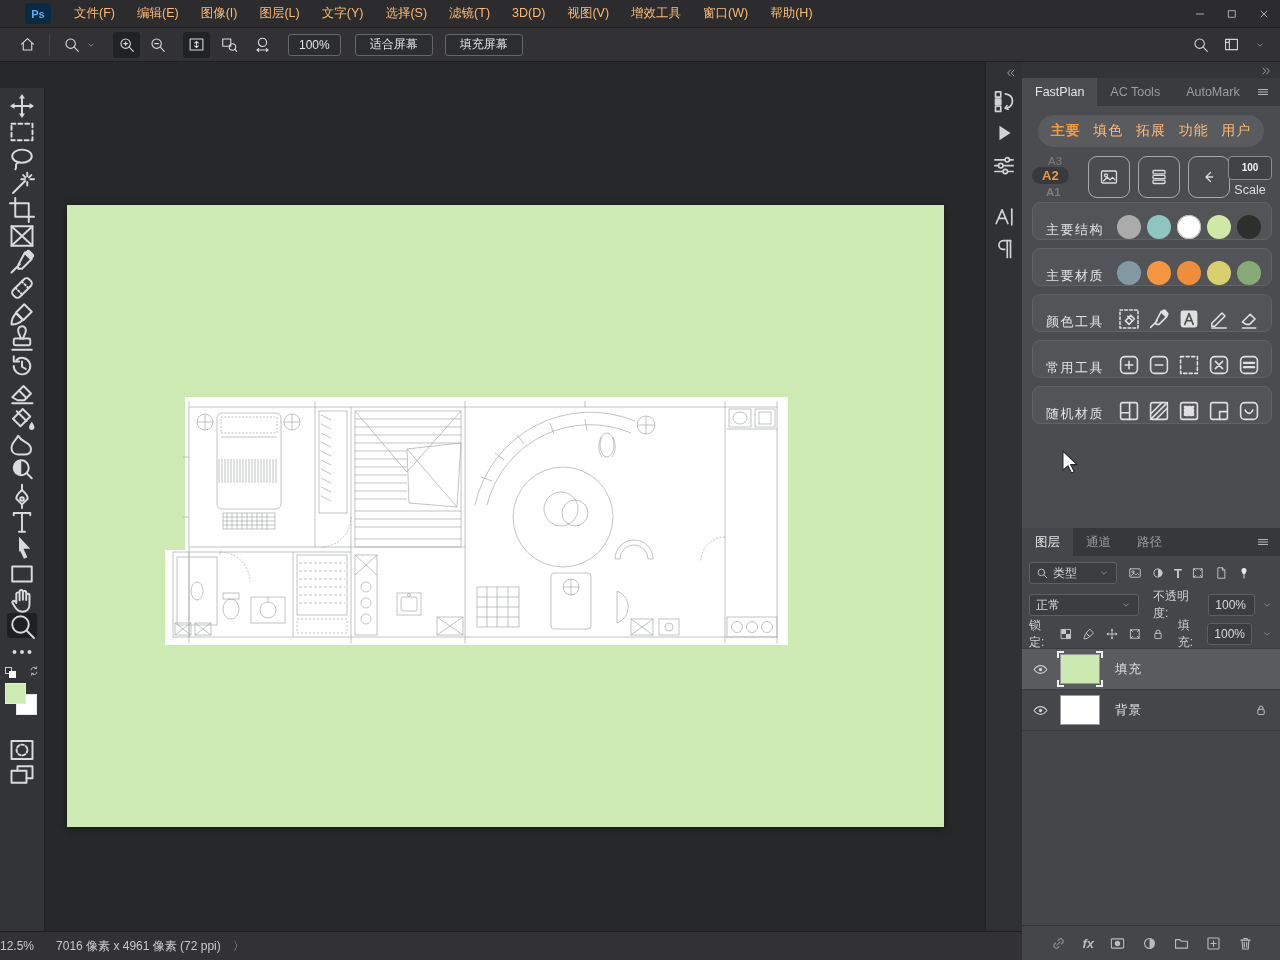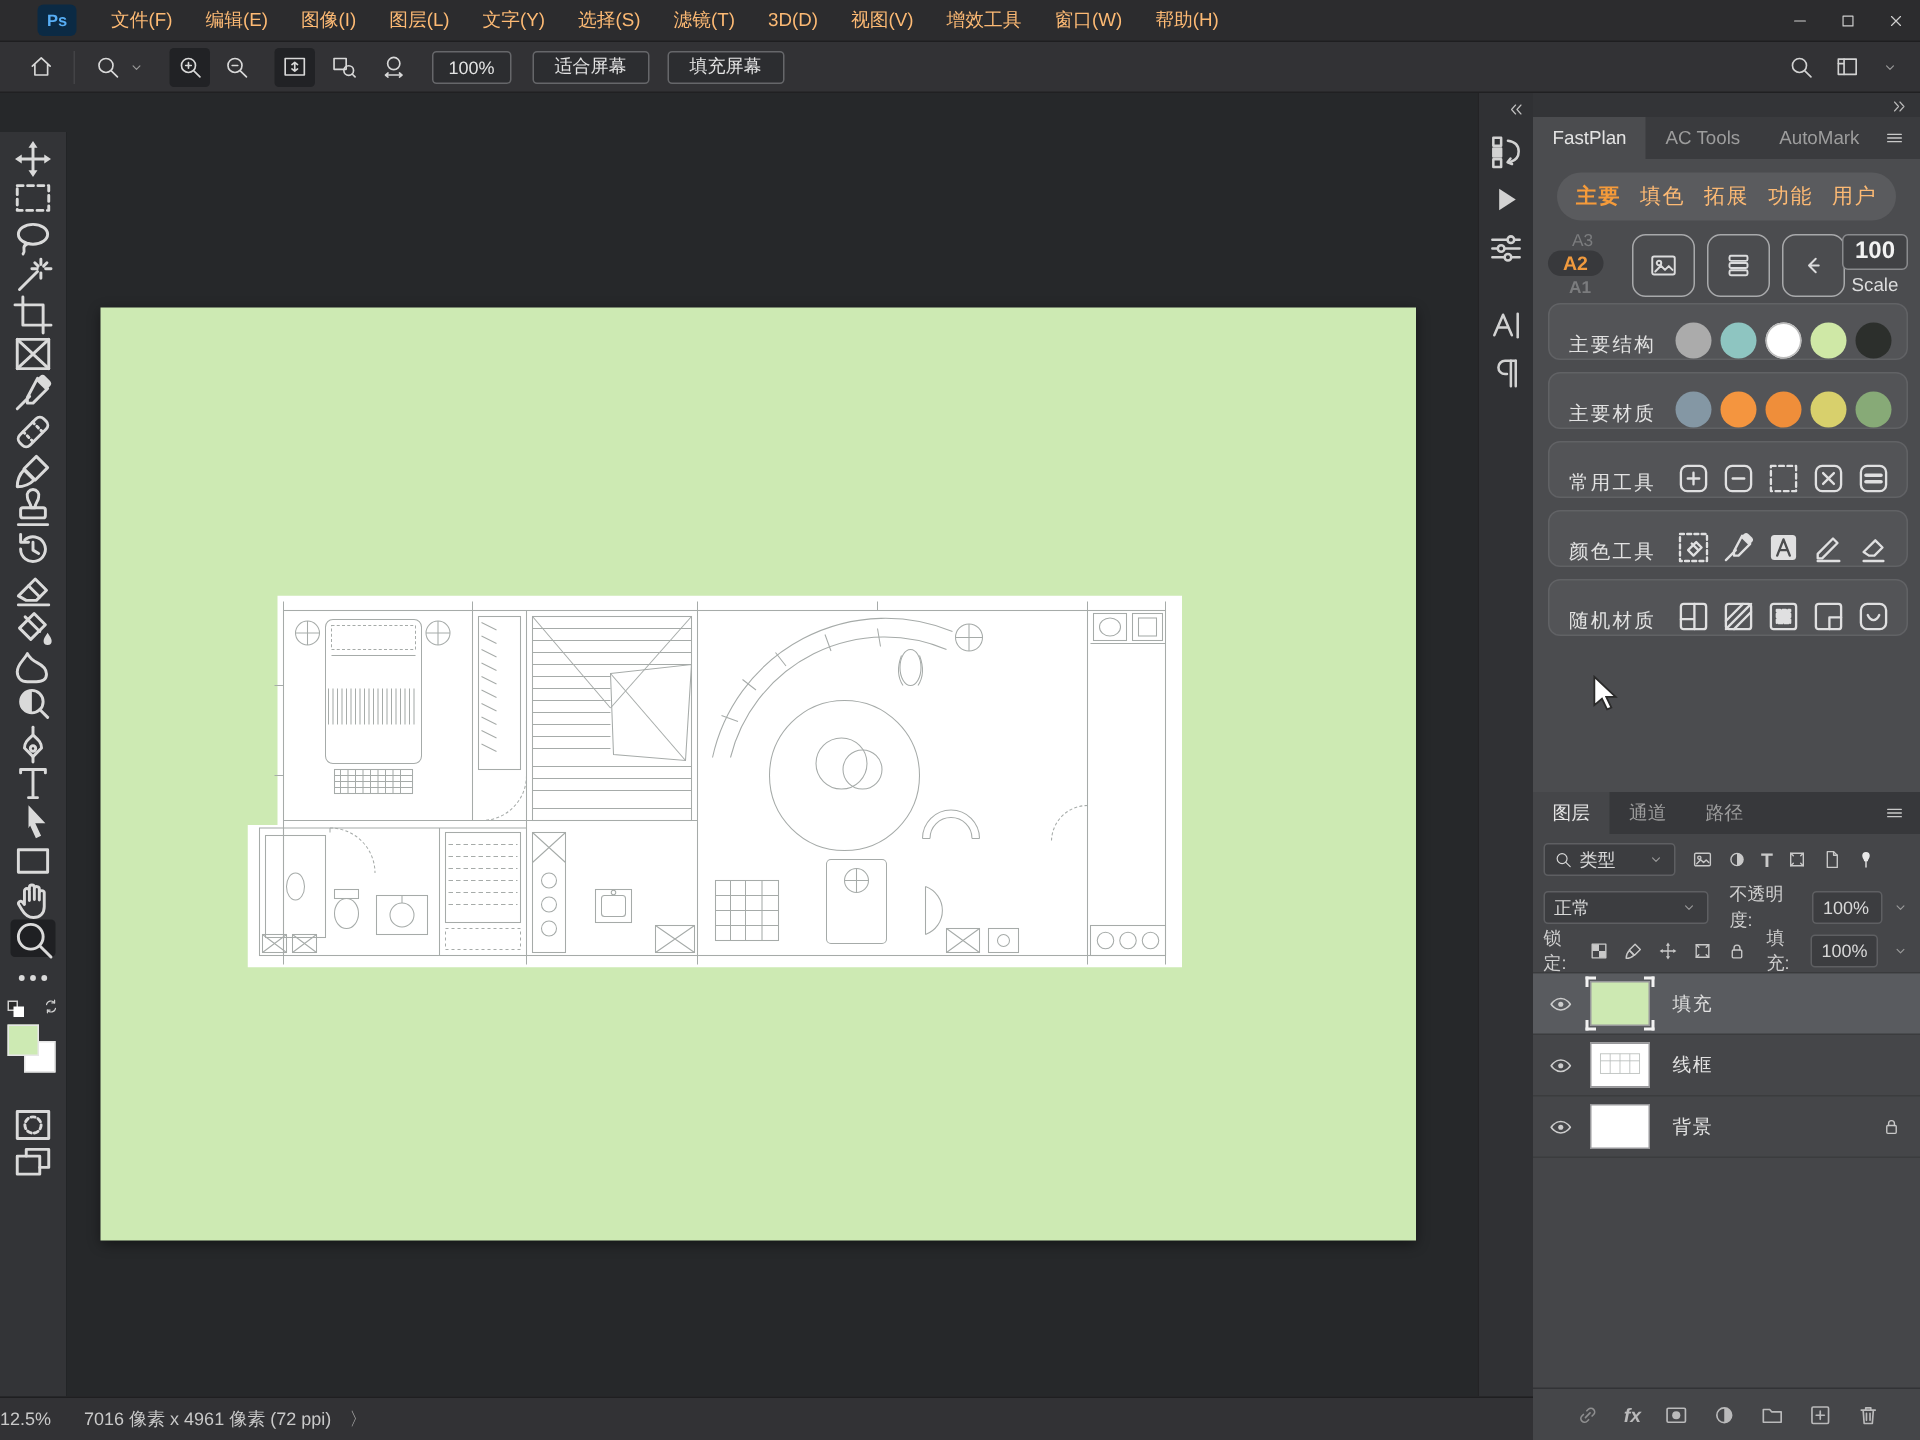--- a/index.html
+++ b/index.html
@@ -70,21 +70,21 @@
 #fp-body{position:absolute;top:44px;left:0;right:0;height:422px;background:#4b4c4f}
 #fp-subtabs{position:absolute;left:16px;top:9px;width:226px;height:32px;background:#5a5b5e;border-radius:16px;display:flex;align-items:center;justify-content:space-evenly;font-size:14px}
 .subtab{color:#fdba74;letter-spacing:1px}
 .subtab.active{color:#f59b3a;font-weight:bold}
 #fp-paper{position:absolute;top:50px;left:10px;right:8px;height:46px}
 #paper-a3{position:absolute;left:16px;top:-1px;font-size:11.5px;font-weight:normal;color:#7b7c7e}
 #paper-a2{position:absolute;left:0;top:11px;background:#38393c;border-radius:9px;padding:1px 10px;font-size:13px;font-weight:bold;color:#f09a3e}
 #paper-a1{position:absolute;left:14px;top:30px;font-size:11.5px;font-weight:bold;color:#7b7c7e}
 .fp-sqbtn{position:absolute;top:0;width:42px;height:42px;border:1.5px solid #a8a9ab;border-radius:9px;display:flex;align-items:center;justify-content:center;color:#dcdcdd}
 #fp-scale{position:absolute;right:0;top:0;width:44px;text-align:center}
-#fp-scaleval{border:1px solid #8a8b8e;background:#414245;border-radius:4px;height:24px;line-height:22px;font-weight:bold;font-size:16px;color:#f2f2f2}
+#fp-scaleval{border:1px solid #8a8b8e;background:#414245;border-radius:4px;height:24px;line-height:22px;font-weight:bold;font-size:10px;color:#f2f2f2}
 #fp-scalelbl{margin-top:3px;font-size:12.5px;color:#dcdcdd}
 #fp-rows{position:absolute;top:96px;left:10px;right:8px}
 .fp-row{height:38px;margin-bottom:8px;background:#535457;border:1px solid #616265;border-radius:8px;display:flex;align-items:flex-end;padding:0 10px 0 13px}
 .fp-row-label{font-size:13px;color:#e2e2e2;letter-spacing:1.5px}
 .fp-items{margin-left:auto;display:flex;gap:6px;align-items:center}
 .swatch{width:24px;height:24px;border-radius:50%}
 .fpicon{width:24px;height:24px;display:flex;align-items:center;justify-content:center;color:#e0e0e1}
 #fp-site{position:absolute;top:428px;left:0;right:0;text-align:center;font-size:14px;color:#c4c4c5;letter-spacing:.5px}
 #fp-trash{position:absolute;top:426px;right:14px;color:#a9a9aa}
 #cursor{position:absolute;left:38px;top:388px;z-index:50}
@@ -631,85 +631,85 @@
             <span class="fp-row-label">主要材质</span>
             <div class="fp-items">
               <div class="swatch" style="background: rgb(132, 151, 164);"></div>
               <div class="swatch" style="background: rgb(244, 149, 63);"></div>
               <div class="swatch" style="background: rgb(239, 142, 58);"></div>
               <div class="swatch" style="background: rgb(216, 208, 108);"></div>
               <div class="swatch" style="background: rgb(135, 170, 119);"></div>
             </div>
           </div>
           <div class="fp-row">
-            <span class="fp-row-label">常用工具</span>
+            <span class="fp-row-label">颜色工具</span>
             <div class="fp-items">
               <span class="fpicon">
                 <svg viewBox="0 0 20 20" fill="none" stroke="currentColor" stroke-width="1.3" stroke-linecap="round" stroke-linejoin="round">
-                  <rect x="3" y="3" width="14" height="14" rx="3.5"></rect>
-                  <path d="M10 6.8v6.4M6.8 10h6.4"></path>
-                </svg>
-              </span>
-              <span class="fpicon">
-                <svg viewBox="0 0 20 20" fill="none" stroke="currentColor" stroke-width="1.3" stroke-linecap="round" stroke-linejoin="round">
-                  <rect x="3" y="3" width="14" height="14" rx="3.5"></rect>
-                  <path d="M6.8 10h6.4"></path>
-                </svg>
-              </span>
-              <span class="fpicon">
-                <svg viewBox="0 0 20 20" fill="none" stroke="currentColor" stroke-width="1.3" stroke-linecap="round" stroke-linejoin="round">
-                  <rect x="3" y="3" width="14" height="14" stroke-dasharray="2.6 2"></rect>
-                </svg>
-              </span>
-              <span class="fpicon">
-                <svg viewBox="0 0 20 20" fill="none" stroke="currentColor" stroke-width="1.3" stroke-linecap="round" stroke-linejoin="round">
-                  <rect x="3" y="3" width="14" height="14" rx="3.5"></rect>
-                  <path d="M7 7l6 6M13 7l-6 6"></path>
-                </svg>
-              </span>
-              <span class="fpicon">
-                <svg viewBox="0 0 20 20" fill="none" stroke="currentColor" stroke-width="1.3" stroke-linecap="round" stroke-linejoin="round">
-                  <rect x="3" y="3" width="14" height="14" rx="3.5"></rect>
-                  <path d="M5.8 8.2h8.4M5.8 11.8h8.4" stroke-width="2"></path>
+                  <rect x="2.5" y="2.5" width="15" height="15" stroke-dasharray="2.2 1.8"></rect>
+                  <path d="M7 11.5L11.5 7l3 3-4.5 4.5z"></path>
+                  <path d="M9 7.8l3.7 3.7"></path>
+                </svg>
+              </span>
+              <span class="fpicon">
+                <svg viewBox="0 0 20 20" fill="none" stroke="currentColor" stroke-width="1.3" stroke-linecap="round" stroke-linejoin="round">
+                  <path d="M3 17l5.5-5.5M12 3.5L16.5 8l-6.5 6.5H7.5V12z"></path>
+                  <path d="M13 2.5a1.8 1.8 0 0 1 2.5 0l2 2a1.8 1.8 0 0 1 0 2.5l-1.8 1.8-4.5-4.5z" fill="currentColor" stroke="none"></path>
+                </svg>
+              </span>
+              <span class="fpicon">
+                <svg viewBox="0 0 20 20" fill="none" stroke="currentColor" stroke-width="1.3" stroke-linecap="round" stroke-linejoin="round">
+                  <rect x="3" y="3" width="14" height="14" rx="2" fill="currentColor" stroke="none"></rect>
+                  <path d="M6.5 14.5L10 5.5l3.5 9M7.8 11.5h4.4" stroke="#4b4c4e"></path>
+                </svg>
+              </span>
+              <span class="fpicon">
+                <svg viewBox="0 0 20 20" fill="none" stroke="currentColor" stroke-width="1.3" stroke-linecap="round" stroke-linejoin="round">
+                  <path d="M4 13.5l8.5-8.5 2.5 2.5-8.5 8.5H4z"></path>
+                  <path d="M4 17.5h12"></path>
+                </svg>
+              </span>
+              <span class="fpicon">
+                <svg viewBox="0 0 20 20" fill="none" stroke="currentColor" stroke-width="1.3" stroke-linecap="round" stroke-linejoin="round">
+                  <path d="M4.5 12.5L11 6l4 4-4.5 4.5H7.5z"></path>
+                  <path d="M4.5 17.5h11"></path>
                 </svg>
               </span>
             </div>
           </div>
           <div class="fp-row">
-            <span class="fp-row-label">颜色工具</span>
+            <span class="fp-row-label">常用工具</span>
             <div class="fp-items">
               <span class="fpicon">
                 <svg viewBox="0 0 20 20" fill="none" stroke="currentColor" stroke-width="1.3" stroke-linecap="round" stroke-linejoin="round">
-                  <rect x="2.5" y="2.5" width="15" height="15" stroke-dasharray="2.2 1.8"></rect>
-                  <path d="M7 11.5L11.5 7l3 3-4.5 4.5z"></path>
-                  <path d="M9 7.8l3.7 3.7"></path>
-                </svg>
-              </span>
-              <span class="fpicon">
-                <svg viewBox="0 0 20 20" fill="none" stroke="currentColor" stroke-width="1.3" stroke-linecap="round" stroke-linejoin="round">
-                  <path d="M3 17l5.5-5.5M12 3.5L16.5 8l-6.5 6.5H7.5V12z"></path>
-                  <path d="M13 2.5a1.8 1.8 0 0 1 2.5 0l2 2a1.8 1.8 0 0 1 0 2.5l-1.8 1.8-4.5-4.5z" fill="currentColor" stroke="none"></path>
-                </svg>
-              </span>
-              <span class="fpicon">
-                <svg viewBox="0 0 20 20" fill="none" stroke="currentColor" stroke-width="1.3" stroke-linecap="round" stroke-linejoin="round">
-                  <rect x="3" y="3" width="14" height="14" rx="2" fill="currentColor" stroke="none"></rect>
-                  <path d="M6.5 14.5L10 5.5l3.5 9M7.8 11.5h4.4" stroke="#4b4c4e"></path>
-                </svg>
-              </span>
-              <span class="fpicon">
-                <svg viewBox="0 0 20 20" fill="none" stroke="currentColor" stroke-width="1.3" stroke-linecap="round" stroke-linejoin="round">
-                  <path d="M4 13.5l8.5-8.5 2.5 2.5-8.5 8.5H4z"></path>
-                  <path d="M4 17.5h12"></path>
-                </svg>
-              </span>
-              <span class="fpicon">
-                <svg viewBox="0 0 20 20" fill="none" stroke="currentColor" stroke-width="1.3" stroke-linecap="round" stroke-linejoin="round">
-                  <path d="M4.5 12.5L11 6l4 4-4.5 4.5H7.5z"></path>
-                  <path d="M4.5 17.5h11"></path>
+                  <rect x="3" y="3" width="14" height="14" rx="3.5"></rect>
+                  <path d="M10 6.8v6.4M6.8 10h6.4"></path>
+                </svg>
+              </span>
+              <span class="fpicon">
+                <svg viewBox="0 0 20 20" fill="none" stroke="currentColor" stroke-width="1.3" stroke-linecap="round" stroke-linejoin="round">
+                  <rect x="3" y="3" width="14" height="14" rx="3.5"></rect>
+                  <path d="M6.8 10h6.4"></path>
+                </svg>
+              </span>
+              <span class="fpicon">
+                <svg viewBox="0 0 20 20" fill="none" stroke="currentColor" stroke-width="1.3" stroke-linecap="round" stroke-linejoin="round">
+                  <rect x="3" y="3" width="14" height="14" stroke-dasharray="2.6 2"></rect>
+                </svg>
+              </span>
+              <span class="fpicon">
+                <svg viewBox="0 0 20 20" fill="none" stroke="currentColor" stroke-width="1.3" stroke-linecap="round" stroke-linejoin="round">
+                  <rect x="3" y="3" width="14" height="14" rx="3.5"></rect>
+                  <path d="M7 7l6 6M13 7l-6 6"></path>
+                </svg>
+              </span>
+              <span class="fpicon">
+                <svg viewBox="0 0 20 20" fill="none" stroke="currentColor" stroke-width="1.3" stroke-linecap="round" stroke-linejoin="round">
+                  <rect x="3" y="3" width="14" height="14" rx="3.5"></rect>
+                  <path d="M5.8 8.2h8.4M5.8 11.8h8.4" stroke-width="2"></path>
                 </svg>
               </span>
             </div>
           </div>
           <div class="fp-row">
             <span class="fp-row-label">随机材质</span>
             <div class="fp-items">
               <span class="fpicon">
                 <svg viewBox="0 0 20 20" fill="none" stroke="currentColor" stroke-width="1.3" stroke-linecap="round" stroke-linejoin="round">
                   <rect x="3" y="3" width="14" height="14" rx="1.5"></rect>
@@ -889,37 +889,20 @@
             </div>
             <span class="ly-name">填充</span>
           </div>
           <div class="ly-row">
             <span class="ly-eye ic">
               <svg viewBox="0 0 20 20" fill="none" stroke="currentColor" stroke-width="1.3" stroke-linecap="round" stroke-linejoin="round">
                 <path d="M2.5 10S5.5 5.5 10 5.5 17.5 10 17.5 10 14.5 14.5 10 14.5 2.5 10 2.5 10z"></path>
                 <circle cx="10" cy="10" r="2" fill="currentColor" stroke="none"></circle>
               </svg>
             </span>
-            <div class="ly-thumb" style="background: rgb(255, 255, 255);">
-              <svg viewBox="0 0 40 30">
-                <g stroke="#b9bdbb" fill="none" stroke-width="0.6">
-                  <rect x="6" y="7" width="28" height="14"></rect>
-                  <path d="M13 7v14M20 7v14M27 7v14M6 12h28"></path>
-                </g>
-              </svg>
-            </div>
-            <span class="ly-name">线框</span>
-          </div>
-          <div class="ly-row">
-            <span class="ly-eye ic">
-              <svg viewBox="0 0 20 20" fill="none" stroke="currentColor" stroke-width="1.3" stroke-linecap="round" stroke-linejoin="round">
-                <path d="M2.5 10S5.5 5.5 10 5.5 17.5 10 17.5 10 14.5 14.5 10 14.5 2.5 10 2.5 10z"></path>
-                <circle cx="10" cy="10" r="2" fill="currentColor" stroke="none"></circle>
-              </svg>
-            </span>
             <div class="ly-thumb" style="background: rgb(255, 255, 255);"></div>
             <span class="ly-name">背景</span>
             <span class="ly-lockicon ic s14">
               <svg viewBox="0 0 20 20" fill="none" stroke="currentColor" stroke-width="1.3" stroke-linecap="round" stroke-linejoin="round">
                 <rect x="5.5" y="9" width="9" height="7.5" rx="1"></rect>
                 <path d="M7.2 9V7.2a2.8 2.8 0 0 1 5.6 0V9"></path>
               </svg>
             </span>
           </div>
         </div>

